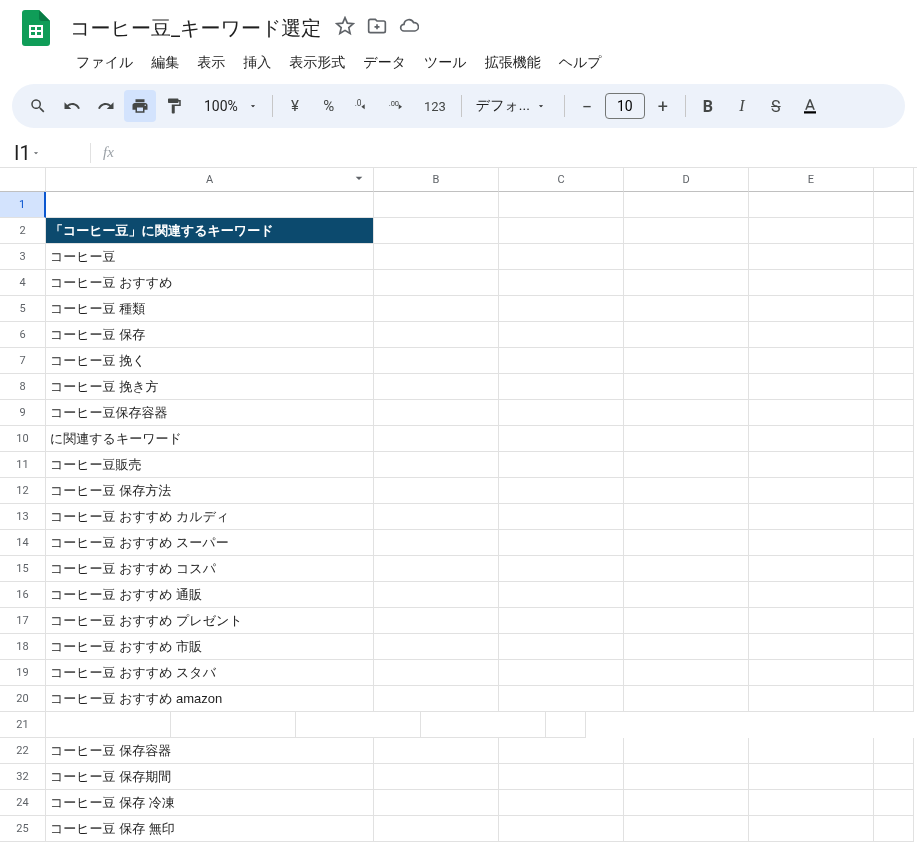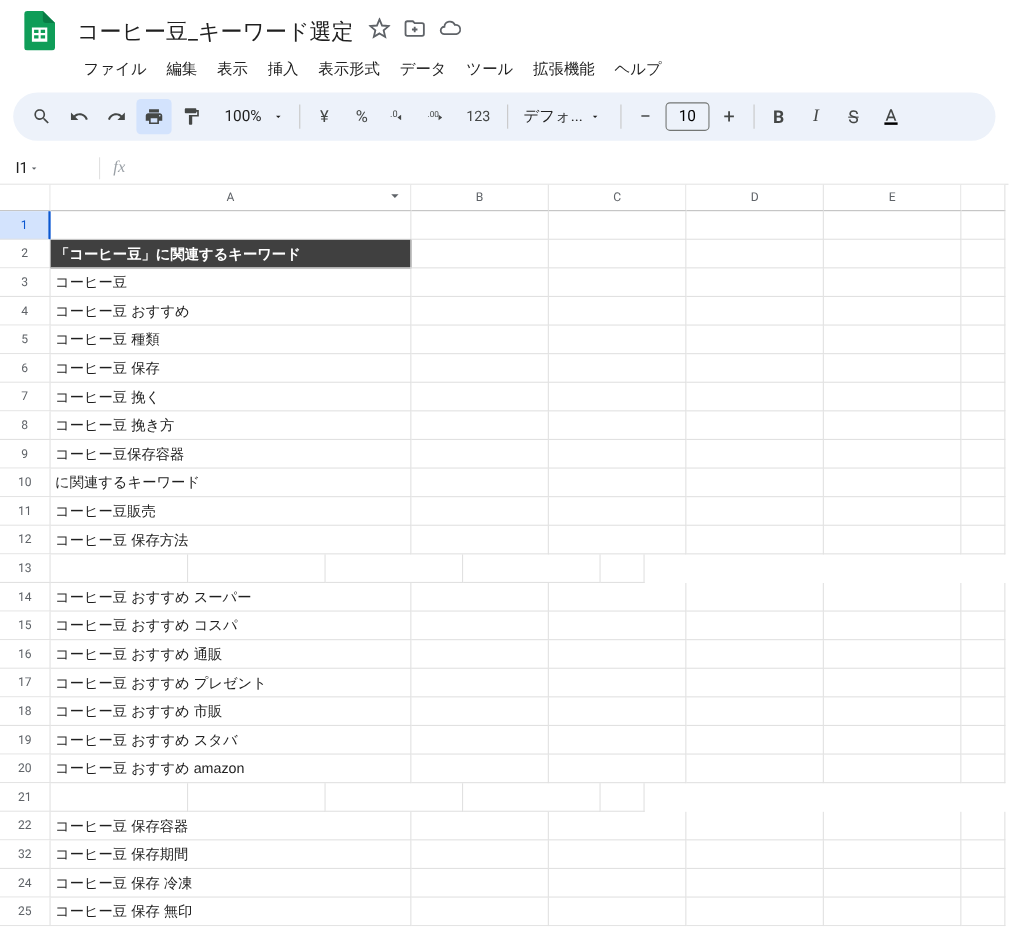--- a/index.html
+++ b/index.html
@@ -17,21 +17,21 @@
     
     .toolbar { background: #edf2fa; border-radius: 24px; margin: 0 12px 10px 12px; padding: 4px 10px; display: flex; align-items: center; gap: 2px; height: 44px; }
     .tb-btn { width: 32px; height: 32px; display: flex; align-items: center; justify-content: center; border-radius: 4px; cursor: pointer; color: #444746; }
     .tb-btn.active { background: #d3e3fd; }
     .tb-sep { width: 1px; height: 22px; background: #c7c7c7; margin: 0 4px; }
     .zoom-val { font-size: 14px; color: #1f1f1f; padding: 0 4px; }
     .font-select { font-size: 14px; color: #1f1f1f; padding: 0 8px; display: flex; align-items: center; gap: 6px; cursor: pointer; }
     .font-size-box { border: 1px solid #747775; border-radius: 4px; width: 40px; height: 26px; display: flex; align-items: center; justify-content: center; font-size: 14px; }
     
     .fx-row { display: flex; align-items: center; padding: 4px 0 4px 6px; border-bottom: 1px solid #e1e1e1; height: 30px; }
-    .cell-ref { width: 78px; font-size: 14px; color: #1f1f1f; padding-left: 8px; display: flex; align-items: center; gap: 0; }
+    .cell-ref { width: 78px; font-size: 20px; color: #1f1f1f; padding-left: 8px; display: flex; align-items: center; gap: 0; }
     .cell-ref-dd { color: #5f6368; }
     .fx-sep { width: 1px; height: 20px; background: #e1e1e1; margin: 0 6px; }
     .fx-label { font-style: italic; color: #9aa0a6; font-size: 15px; font-family: serif; padding: 0 6px; }
     
     .grid-area { display: flex; }
     .corner { width: 46px; height: 24px; background: #fff; border-right: 1px solid #e1e1e1; border-bottom: 1px solid #c0c0c0; }
     .col-headers { display: flex; }
     .col-h { height: 24px; border-right: 1px solid #e1e1e1; border-bottom: 1px solid #c0c0c0; display: flex; align-items: center; justify-content: center; font-size: 11px; color: #5f6368; background: #fff; position: relative; }
     .col-h.col-a { width: 328px; }
     .col-h.narrow { width: 125px; }
@@ -39,21 +39,21 @@
     
     .row-headers { width: 46px; }
     .row-h { height: 26px; border-right: 1px solid #e1e1e1; border-bottom: 1px solid #e1e1e1; display: flex; align-items: center; justify-content: center; font-size: 11px; color: #5f6368; background: #fff; }
     .row-h.selected { background: #d3e3fd; color: #0b57d0; border-right: 2px solid #0b57d0; }
     
     .cells-wrap { flex: 1; }
     .cell-row { display: flex; height: 26px; }
     .cell { border-right: 1px solid #e1e1e1; border-bottom: 1px solid #e1e1e1; padding: 0 4px; font-size: 13px; color: #1f1f1f; display: flex; align-items: center; font-family: Arial, sans-serif; overflow: hidden; white-space: nowrap; }
     .cell.col-a { width: 328px; }
     .cell.narrow { width: 125px; }
-    .cell.header-cell { background: #404040; color: #fff; font-weight: bold; font-family: Liberation Mono, monospace; }
+    .cell.header-cell { background: #0c4a6e; color: #fff; font-weight: bold; font-family: Liberation Mono, monospace; }
     
     svg { fill: currentColor; }
   </style>
 </head>
 <body>
 
 <div class="header">
   <div class="title-row">
     <div class="logo">
       <svg width="28" height="36" viewBox="0 0 28 36">
@@ -324,20 +324,21 @@
       </div>
       <div class="cell-row">
         <div class="cell col-a">コーヒー豆 保存方法</div>
         <div class="cell narrow"></div>
         <div class="cell narrow"></div>
         <div class="cell narrow"></div>
         <div class="cell narrow"></div>
         <div class="cell" style="width: 40px;"></div>
       </div>
       <div class="cell-row">
+        <div class="cell col-a">コーヒー豆 おすすめ カルディ</div>
         <div class="cell narrow"></div>
         <div class="cell narrow"></div>
         <div class="cell narrow"></div>
         <div class="cell narrow"></div>
         <div class="cell" style="width: 40px;"></div>
       </div>
       <div class="cell-row">
         <div class="cell col-a">コーヒー豆 おすすめ スーパー</div>
         <div class="cell narrow"></div>
         <div class="cell narrow"></div>

